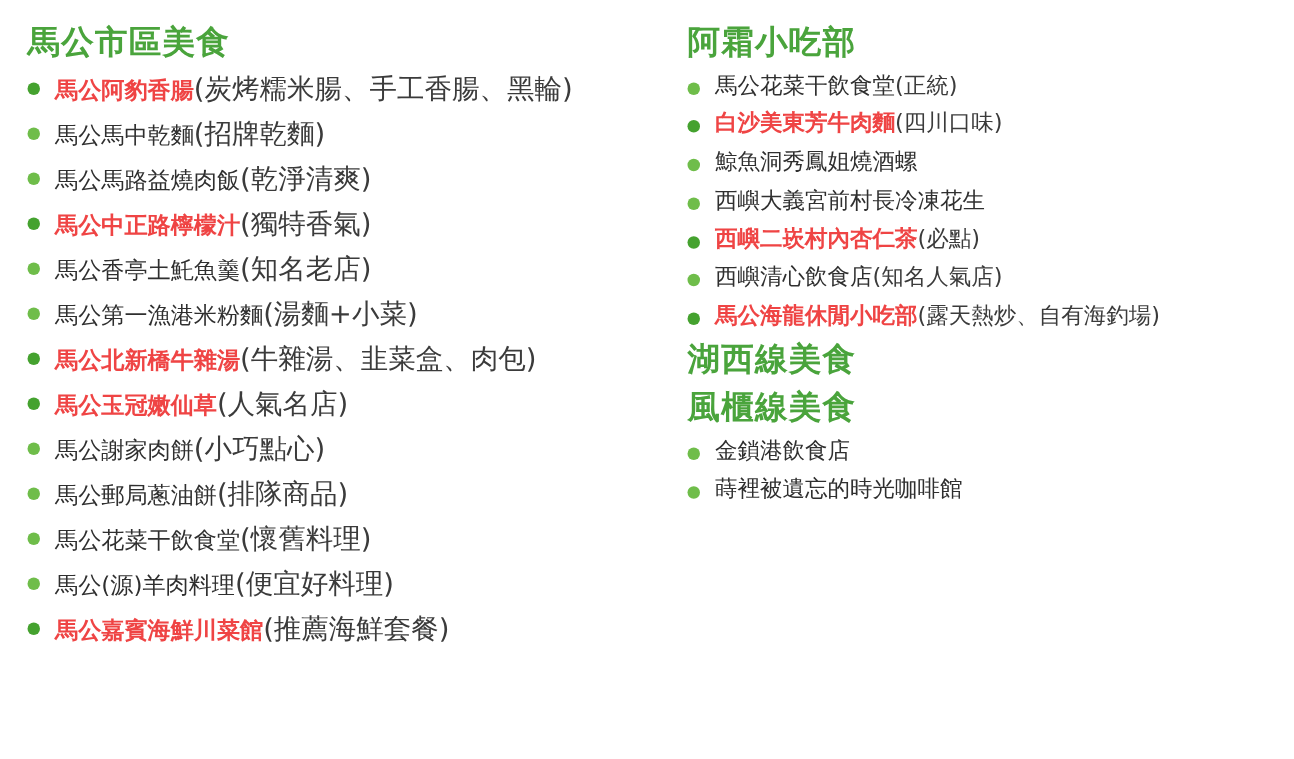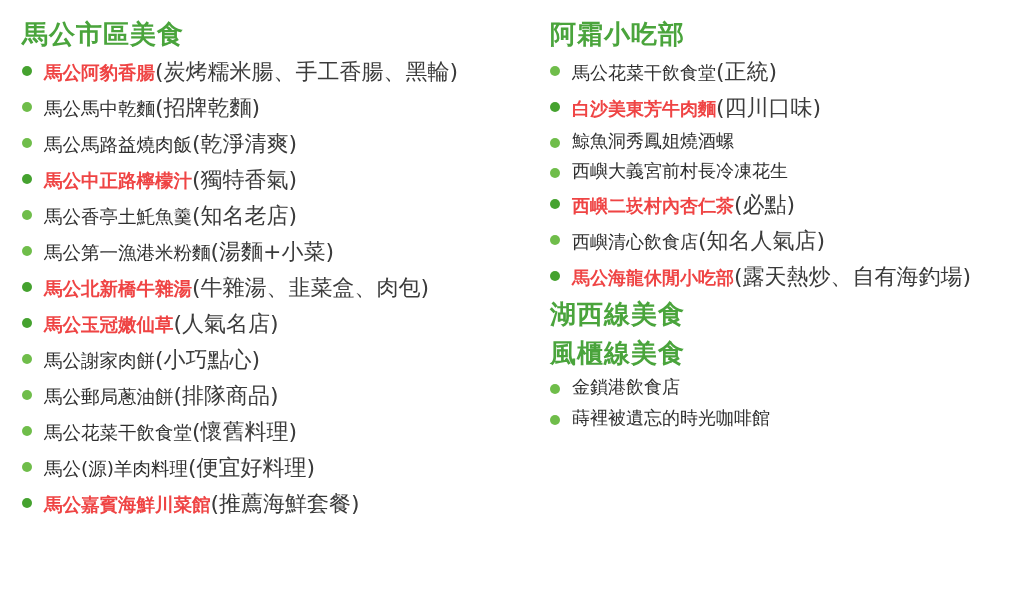--- a/index.html
+++ b/index.html
@@ -81,21 +81,21 @@
     font-size: 22px;
     color: #3b3b3b;
   }
   ul.list li.bold .note {
     font-weight: normal;
   }
   .col-right ul.list li {
     font-size: 18px;
   }
   .col-right ul.list li .note {
-    font-size: 22px;
+    font-size: 18px;
   }
 </style>
 </head>
 <body>
 
 <div class="page">
   <div class="columns">
 
     <div class="col-left">
       <h2 class="section-title">馬公市區美食</h2>

